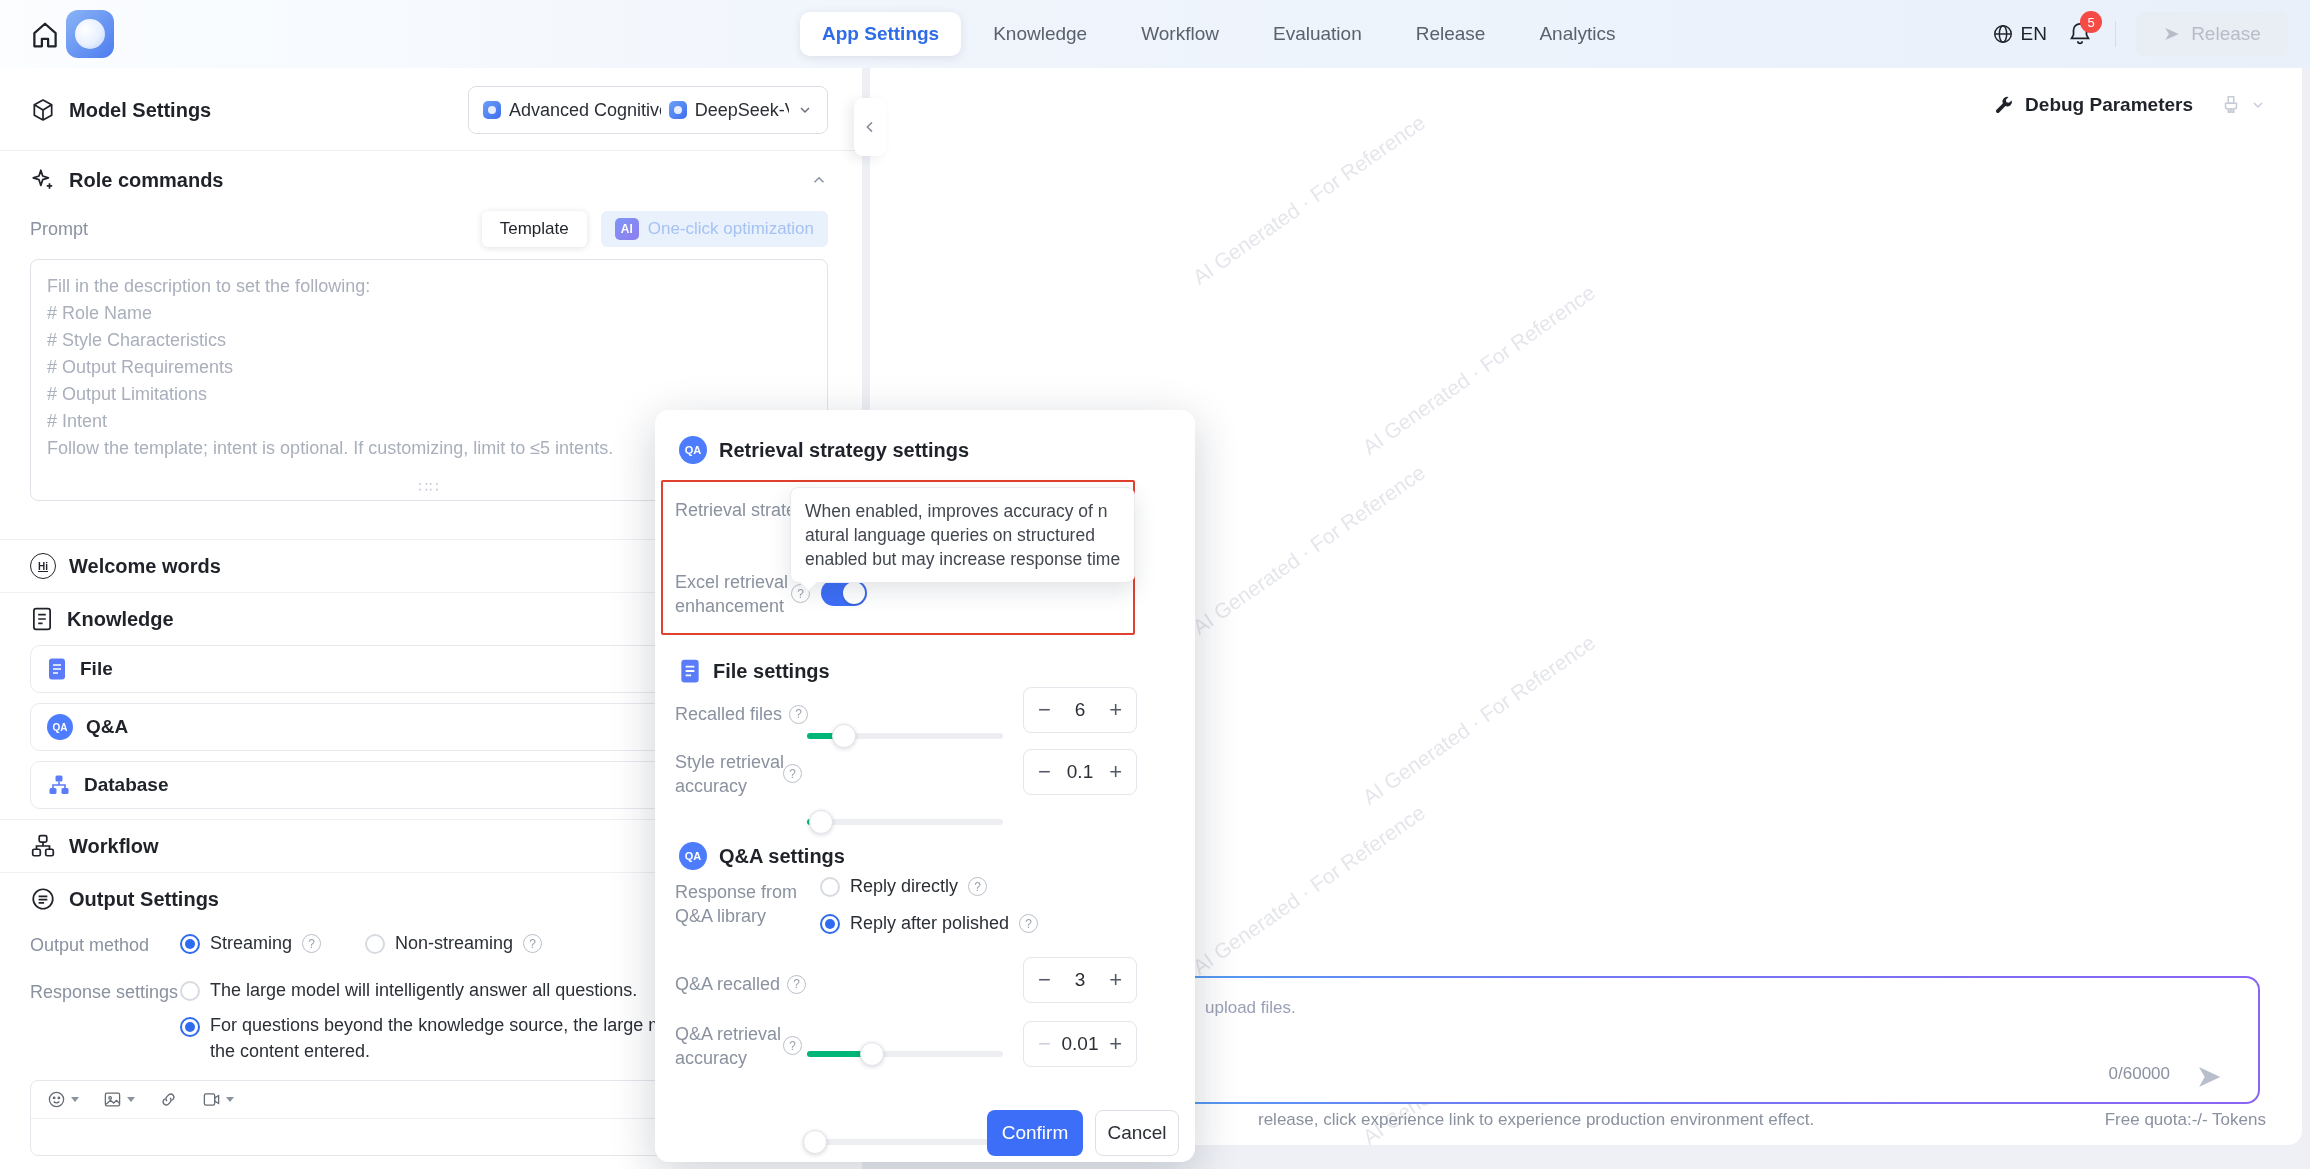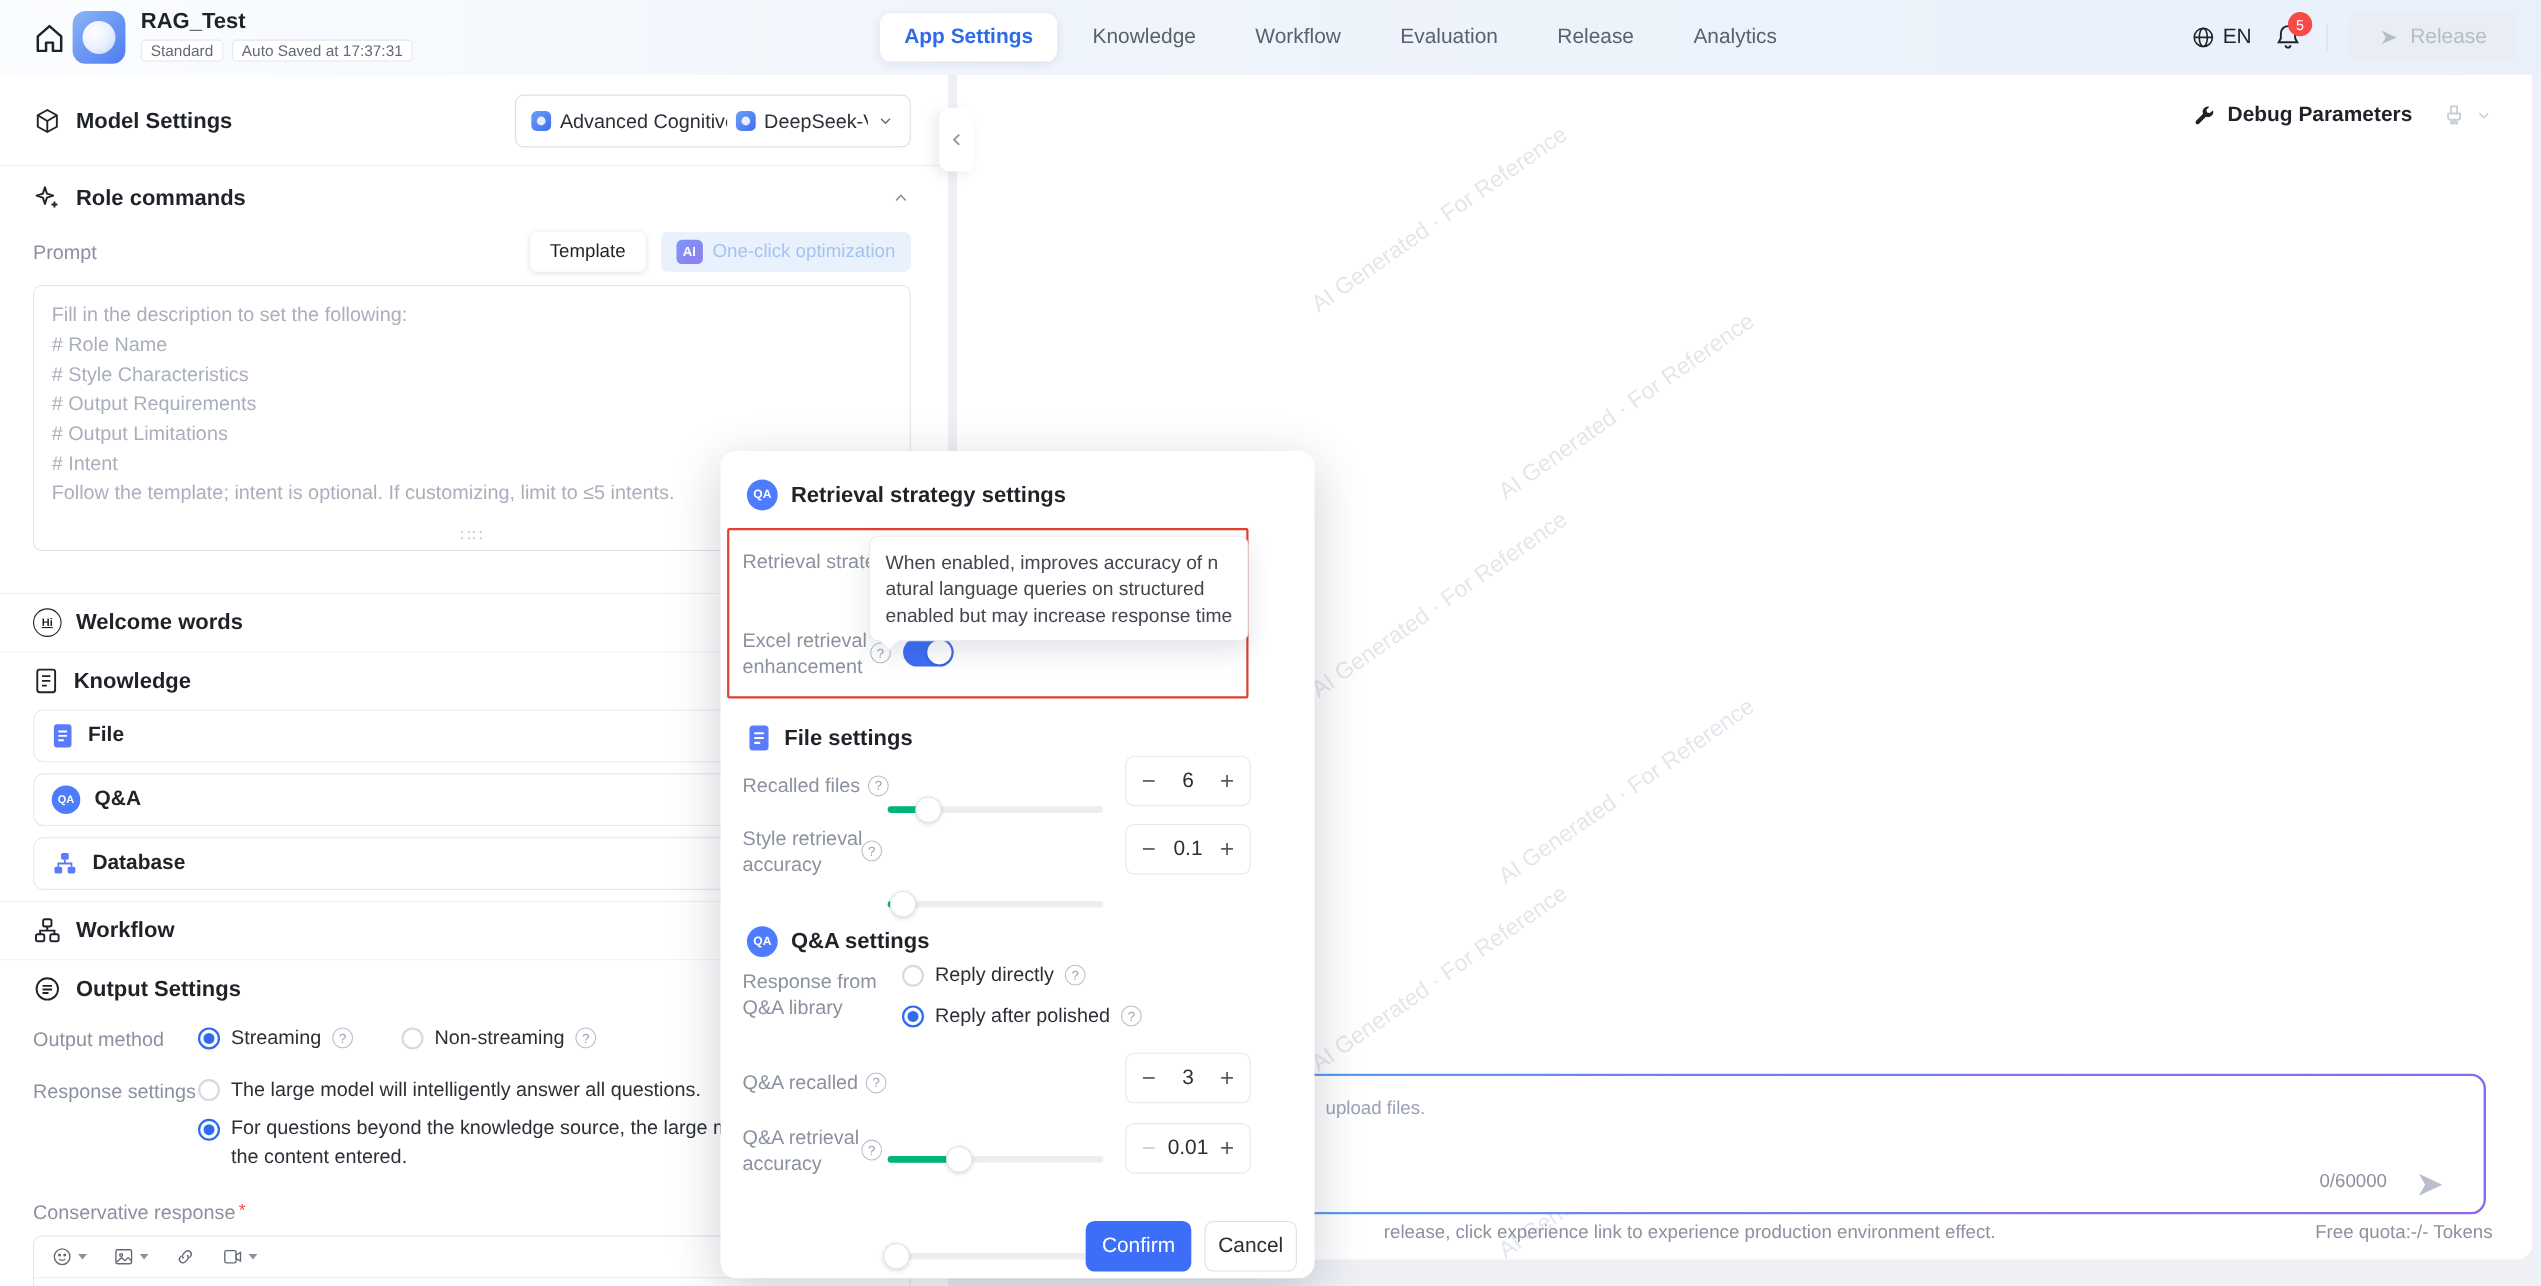--- a/index.html
+++ b/index.html
@@ -146,27 +146,20 @@
 </head>
 <body>
 
 <div class="header">
   <div class="home-btn">
     <svg width="30" height="30" viewBox="0 0 24 24" fill="none" stroke="#1f2329" stroke-width="1.8" stroke-linejoin="round">
         <path d="M3.5 10.5 12 3l8.5 7.5V21h-6v-6h-5v6h-6z"></path>
       </svg>
   </div>
   <div class="logo"></div>
-  <div class="app-meta">
-    <div class="app-name">RAG_Test</div>
-    <div class="badge-row">
-      <span class="badge">Standard</span>
-      <span class="badge">Auto Saved at 17:37:31</span>
-    </div>
-  </div>
   <div class="tabs">
     <div class="tab active">App Settings</div>
     <div class="tab">Knowledge</div>
     <div class="tab">Workflow</div>
     <div class="tab">Evaluation</div>
     <div class="tab">Release</div>
     <div class="tab">Analytics</div>
   </div>
   <div class="header-right">
     <div class="lang">
@@ -332,24 +325,20 @@
       <div class="opt" style="align-items:flex-start">
         <span class="radio on" style="margin-top:2px"></span>
         <span>
           <span>For questions beyond the knowledge source, the large model w</span><br>
           <span style="line-height:30px">the content entered.</span>
         </span>
       </div>
     </div>
   </div>
 
-  <div class="form-row" style="padding-top:18px;padding-bottom:4px">
-    <span class="gray-label">Conservative response</span>
-    <span class="req">*</span>
-  </div>
 
   <div class="editor">
     <div class="editor-toolbar">
       <span class="tool">
         <svg width="19" height="19" viewBox="0 0 24 24" fill="none" stroke="#646a73" stroke-width="1.6">
             <circle cx="12" cy="12" r="9"></circle>
             <circle cx="9" cy="10" r="1" fill="#646a73"></circle>
             <circle cx="15" cy="10" r="1" fill="#646a73"></circle>
             <path d="M8.5 14.5a4.5 4.5 0 0 0 7 0"></path>
           </svg>

